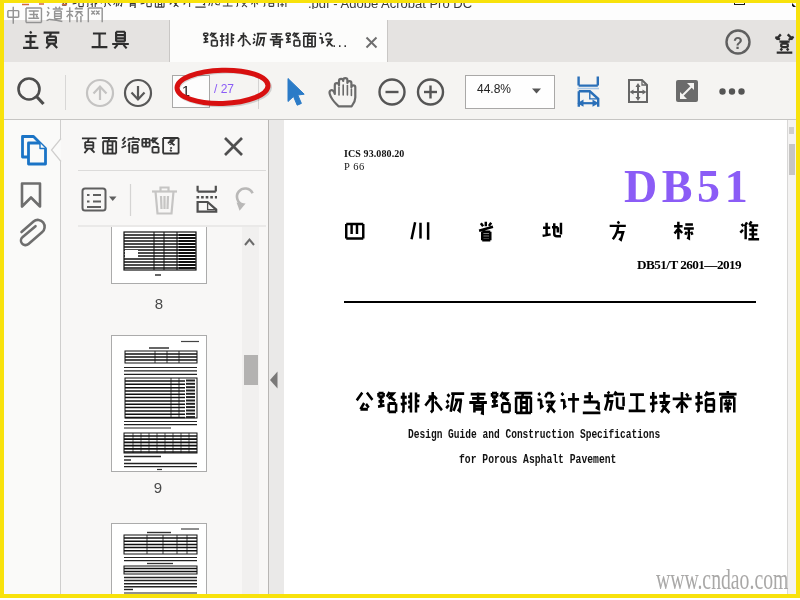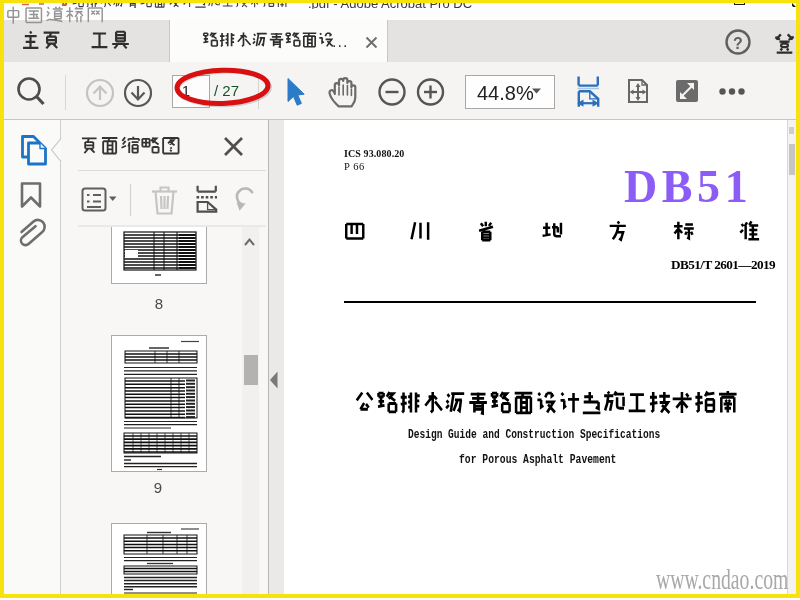--- a/index.html
+++ b/index.html
@@ -270,32 +270,32 @@
 <line x1="13" y1="57.6" x2="86" y2="57.6" stroke="#222" stroke-width="1.5" opacity="1.0"></line>
 <line x1="13" y1="60.7" x2="86" y2="60.7" stroke="#222" stroke-width="1.5" opacity="1.0"></line>
 <line x1="13" y1="63.8" x2="86" y2="63.8" stroke="#222" stroke-width="1.5" opacity="1.0"></line>
 <line x1="13" y1="66.5" x2="22" y2="66.5" stroke="#222" stroke-width="1.4"></line>
 <line x1="13" y1="70" x2="86" y2="70" stroke="#222" stroke-width="1.2"></line>
 </svg>
 
 <div class="a" style="left:344px;top:148px;font-family:'Liberation Serif',serif;font-weight:bold;font-size:10px;color:#111;letter-spacing:0.1px;">ICS 93.080.20</div>
 <div class="a" style="left:344px;top:161px;font-family:'Liberation Serif',serif;font-weight:normal;font-size:10.5px;color:#111;letter-spacing:0.6px;">P 66</div>
 <div class="a" style="left:624px;top:160px;font-family:'Liberation Serif',serif;font-weight:bold;font-size:46px;color:#8b5cf6;letter-spacing:4.6px;">DB51</div>
-<div class="a" style="left:637px;top:257px;font-family:'Liberation Serif',serif;font-weight:bold;font-size:13.2px;color:#000;letter-spacing:-0.55px;margin-left:34px;">DB51/T 2601—2019</div>
+<div class="a" style="left:637px;top:257px;font-family:'Liberation Serif',serif;font-weight:bold;font-size:13.2px;color:#000;letter-spacing:-0.55px;">DB51/T 2601—2019</div>
 <div class="a" style="left:344px;top:301px;width:412px;height:2px;background:#000;"></div>
 <div class="a" style="left:408px;top:428px;white-space:nowrap;font-family:'Liberation Mono',monospace;font-weight:bold;font-size:12.5px;color:#111;transform:scaleX(0.764);transform-origin:0 0;">Design Guide and Construction Specifications</div>
 <div class="a" style="left:459px;top:453px;white-space:nowrap;font-family:'Liberation Mono',monospace;font-weight:bold;font-size:12.5px;color:#111;transform:scaleX(0.777);transform-origin:0 0;">for Porous Asphalt Pavement</div>
 <div class="a" style="left:656px;top:563px;white-space:nowrap;font-family:'Liberation Serif',serif;font-size:29px;color:#a9a8a7;transform:scaleX(0.68);transform-origin:0 0;">www.cndao.com</div>
 
 <div class="a" style="left:172px;top:75px;width:38px;height:33px;background:#fdfdfd;border:1px solid #a9a8a7;box-sizing:border-box;"></div>
 <div class="a" style="left:174px;top:82px;width:16px;font-size:15px;color:#222;text-align:right;">1</div>
-<div class="a" style="left:214px;top:82px;font-size:15px;color:#14532d;">/ 27</div>
+<div class="a" style="left:214px;top:82px;font-size:12px;color:#8b5cf6;">/ 27</div>
 <div class="a" style="left:258px;top:75px;width:1px;height:34px;background:#d4d3d2;"></div>
 <div class="a" style="left:465px;top:75px;width:90px;height:34px;background:#fefefe;border:1px solid #a9a8a7;box-sizing:border-box;"></div>
-<div class="a" style="left:477px;top:82px;font-size:20px;color:#222;">44.8%</div>
+<div class="a" style="left:477px;top:82px;font-size:12px;color:#222;">44.8%</div>
 <div class="a" style="left:65px;top:75px;width:1px;height:35px;background:#d8d7d6;"></div>
 
 <div class="a" style="left:332px;top:33px;font-size:16px;color:#333;letter-spacing:1px;">...</div>
 
 <svg id="ov" width="800" height="600" viewBox="0 0 800 600">
 <g clip-path="url(#ctitle)">
       <clipPath id="ctitle">
         <rect x="0" y="1" width="800" height="9"></rect>
       </clipPath>
 <g stroke="#3a3a3a" fill="none">

